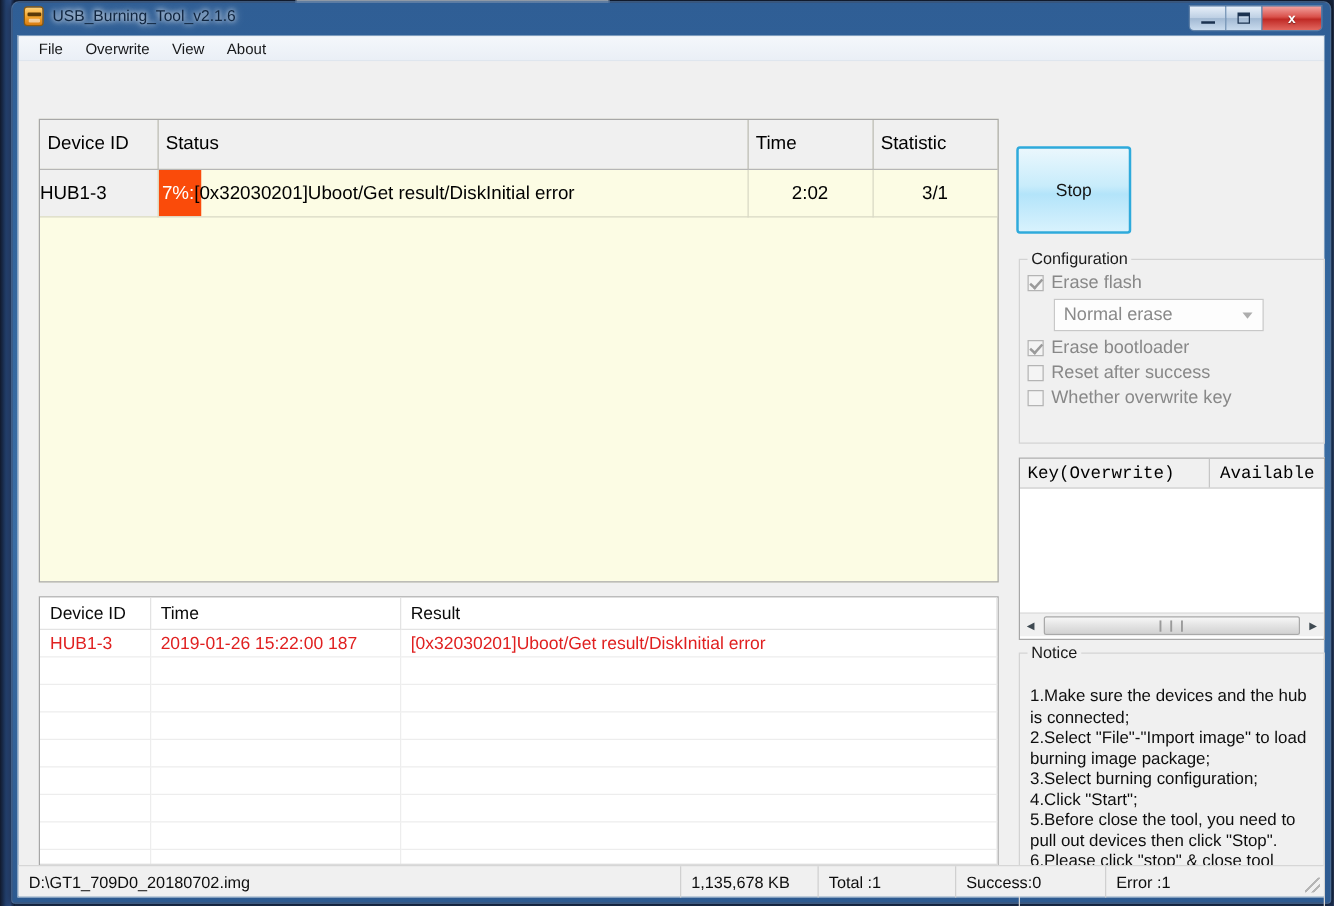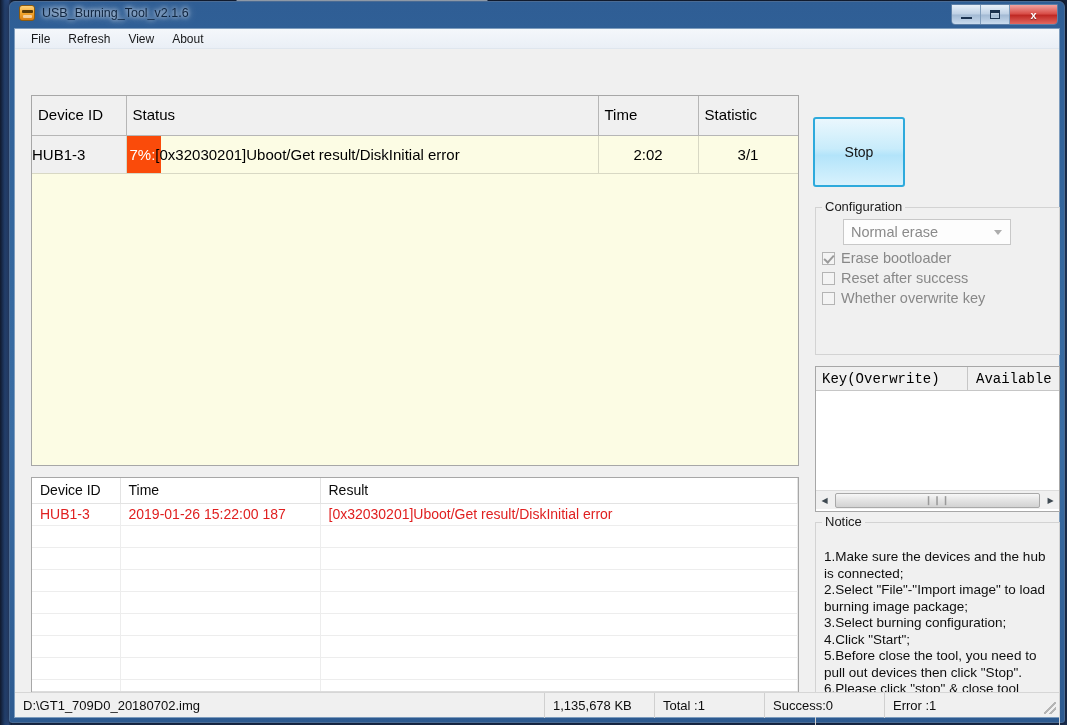--- a/index.html
+++ b/index.html
@@ -410,21 +410,21 @@
         <span class="glyph-max"></span>
       </div>
       <div class="win-btn close">x</div>
     </div>
   </div>
 
   <div class="frame-inner">
 
     <div id="menubar">
       <div class="menu-item">File</div>
-      <div class="menu-item">Refresh</div>
+      <div class="menu-item">Overwrite</div>
       <div class="menu-item">View</div>
       <div class="menu-item">About</div>
     </div>
 
     <div id="client">
 
       <div id="device-panel">
         <table class="grid" id="device-table">
           <colgroup>
             <col style="width:94px">
@@ -454,20 +454,24 @@
             </tr>
           </tbody>
         </table>
       </div>
 
       <div class="btn" id="btn-stop">Stop</div>
 
       <div class="groupbox" id="config-box">
         <div class="gb-title">Configuration</div>
         <div style="padding-top:8px">
+          <div class="cfg-row">
+            <span class="cbox checked"></span>
+            <span>Erase flash</span>
+          </div>
           <div class="combo">
             <span>Normal erase</span>
             <span class="arrow"></span>
           </div>
           <div class="cfg-row">
             <span class="cbox checked"></span>
             <span>Erase bootloader</span>
           </div>
           <div class="cfg-row">
             <span class="cbox"></span>

